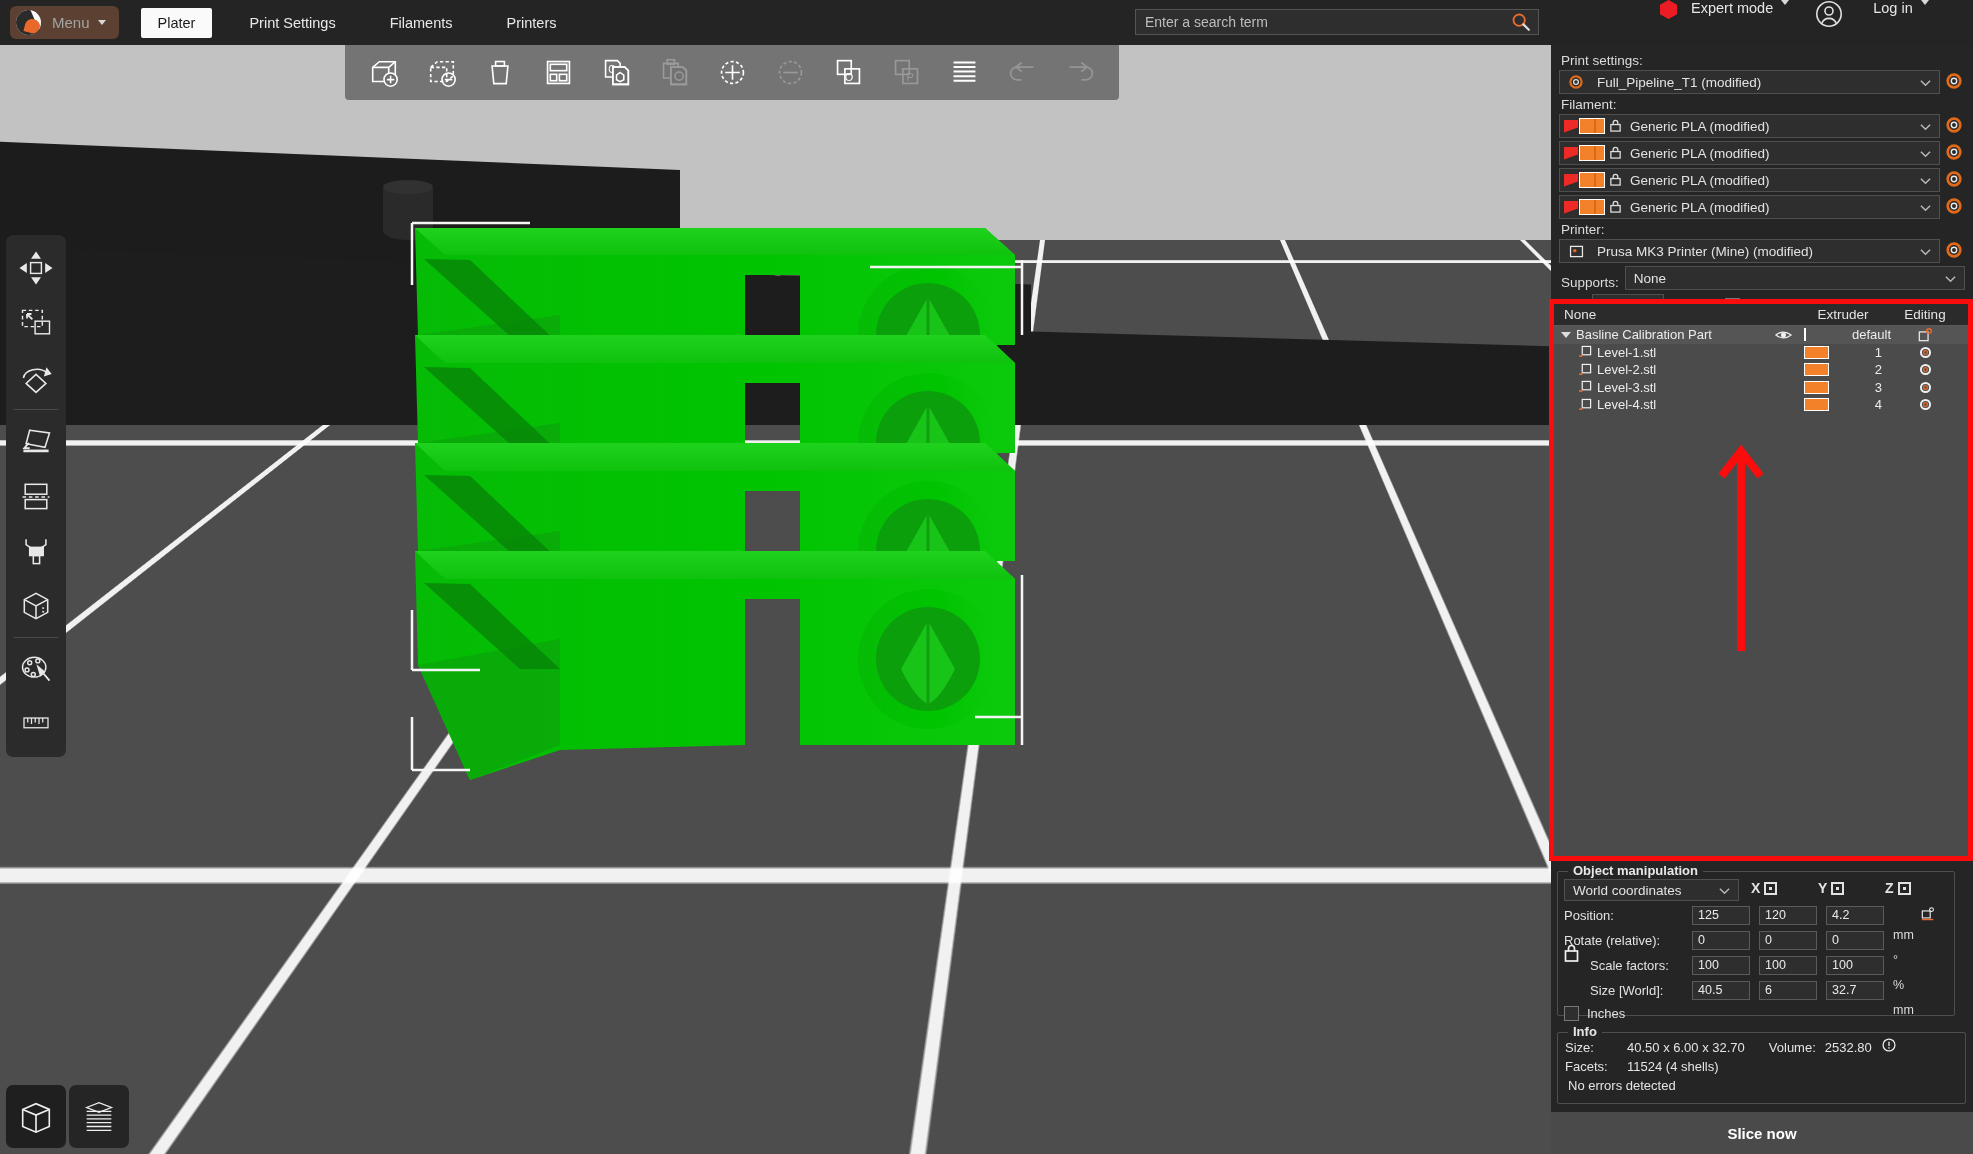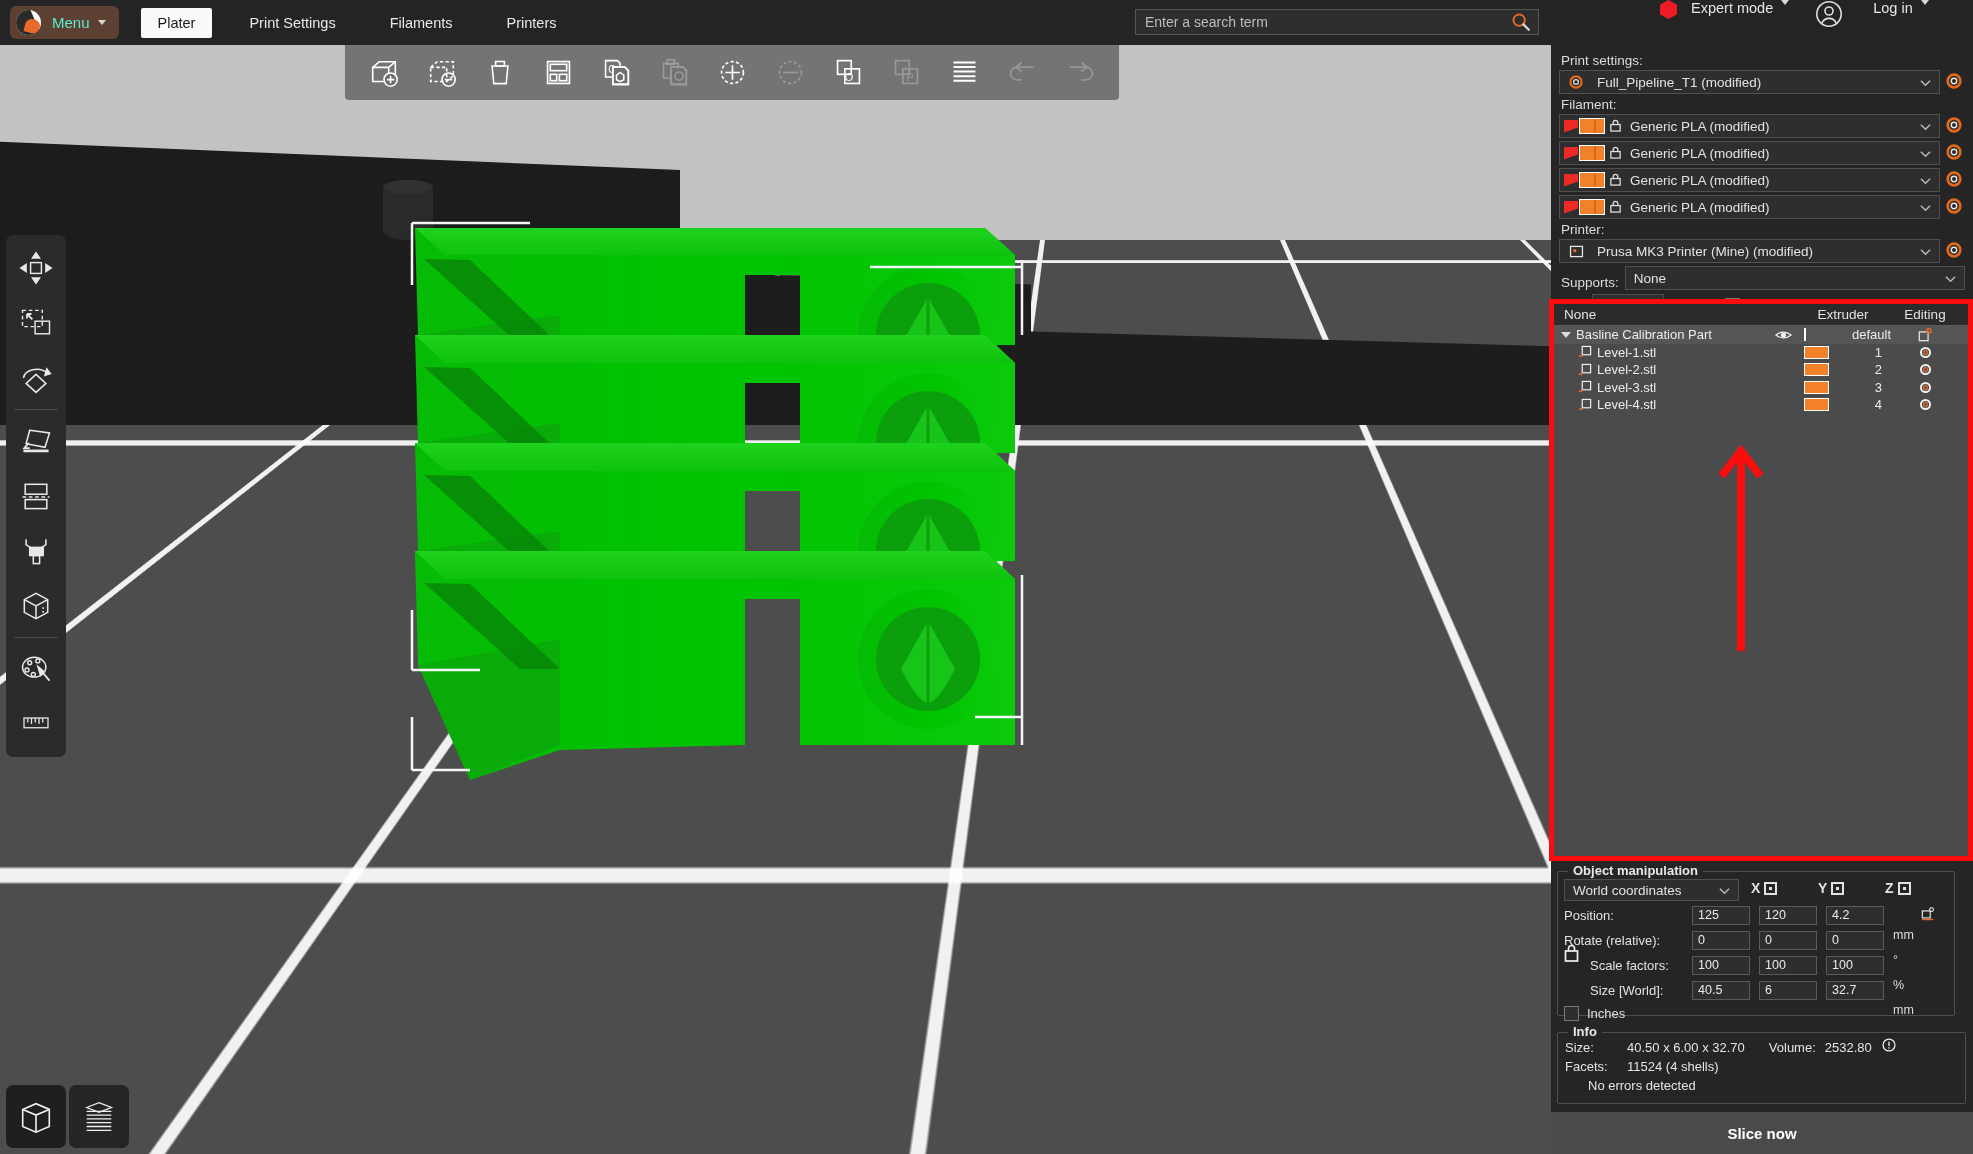--- a/index.html
+++ b/index.html
@@ -46,21 +46,21 @@
   }
   .prusa-logo::after {
     content: "";
     position: absolute; left: 34%; top: 36%;
     width: 58%; height: 54%;
     background: #e8692a;
     border-radius: 50% 50% 50% 0;
     transform: rotate(14deg);
   }
   .menu-label {
-    color: #5eead4; font-size: 15px; margin-left: 11px;
+    color: #a3a3a3; font-size: 15px; margin-left: 11px;
   }
   .caret-down {
     width: 0; height: 0;
     border-left: 4.5px solid transparent;
     border-right: 4.5px solid transparent;
     border-top: 5px solid #d8d8d8;
     margin-left: 8px;
   }
   .tabs { display: flex; align-items: center; margin-left: 22px; height: 45px; }
   .tab {
@@ -1055,20 +1055,20 @@
               <path d="M8 4.2 L8 9" stroke="#f0f0f0" stroke-width="1.5"></path>
               <circle cx="8" cy="11.3" r="0.9" fill="#f0f0f0"></circle>
             </svg>
         </span>
       </div>
       <div class="info-line">
         <span class="info-k">Facets:</span>
         <span class="info-v">11524 (4 shells)</span>
       </div>
       <div class="info-line">
-        <span style="padding-left:3px;margin-left:20px;">No errors detected</span>
+        <span style="padding-left:3px;">No errors detected</span>
       </div>
     </div>
   </div>
 
   <div class="slice-btn">Slice now</div>
 
 </div>
 
 </body></html>

